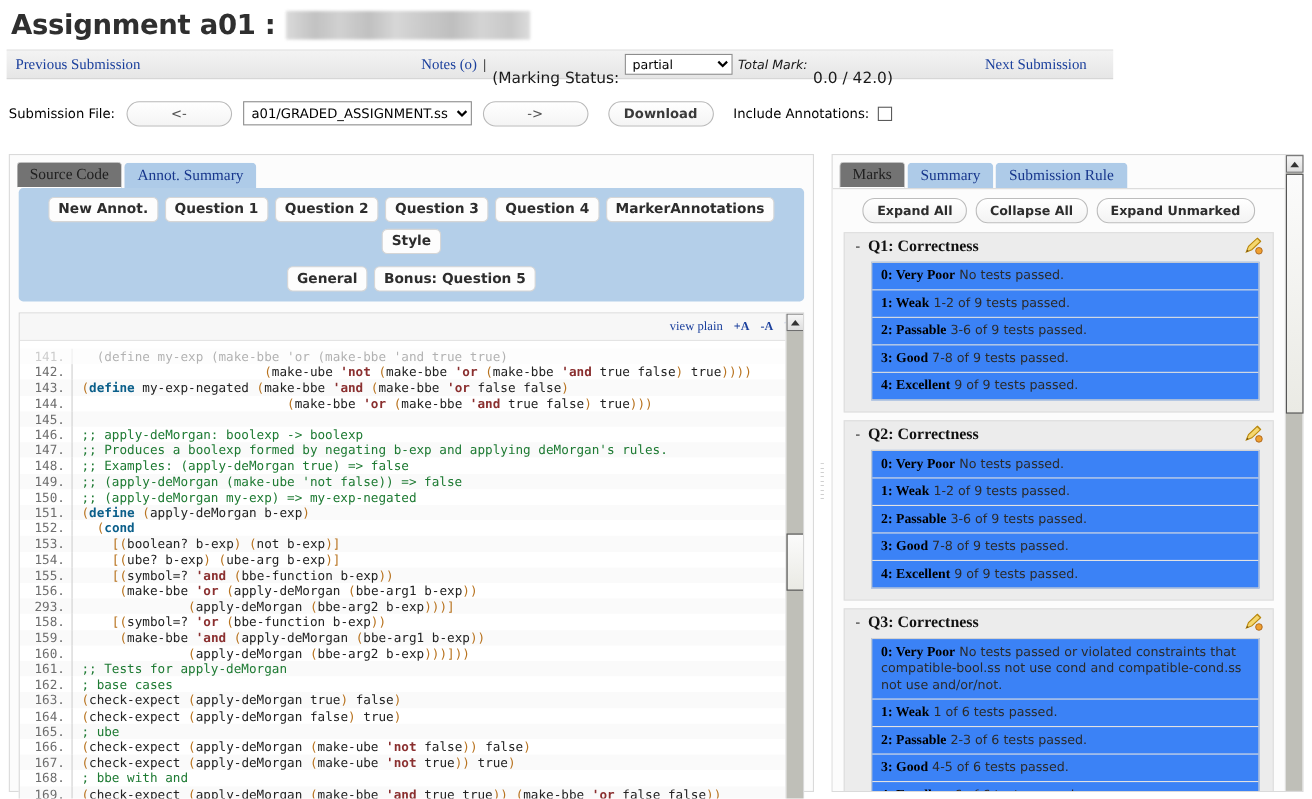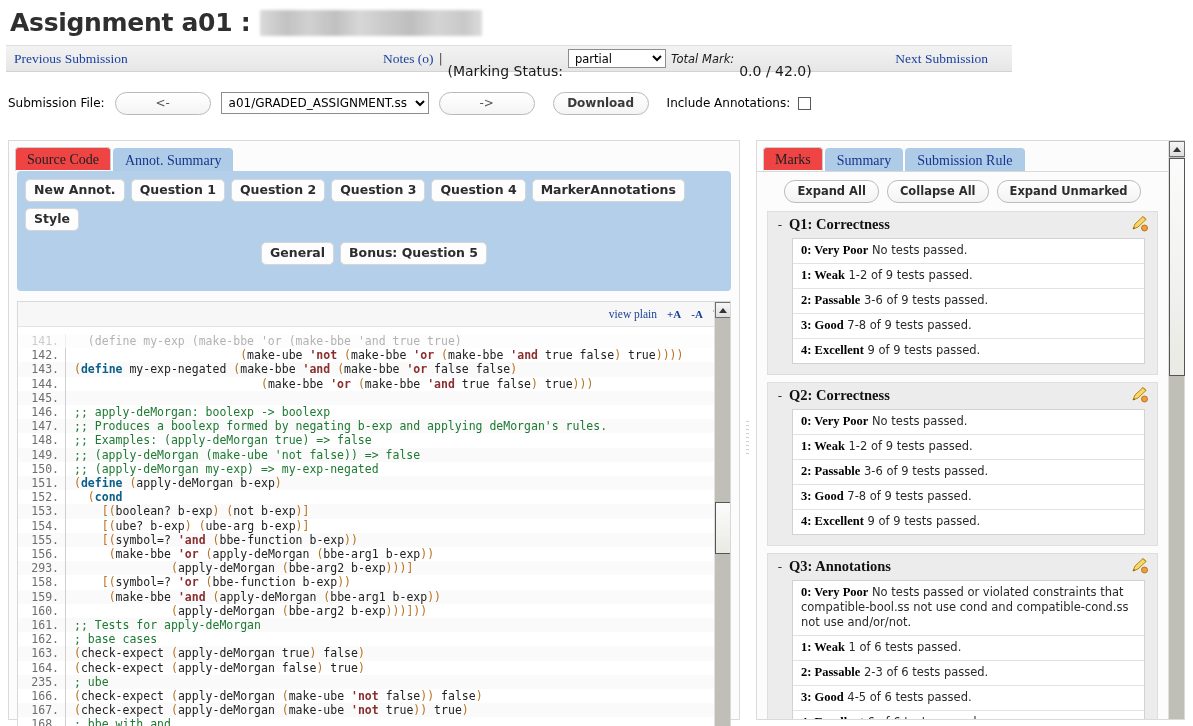--- a/index.html
+++ b/index.html
@@ -169,36 +169,36 @@
     padding: 4px 11px 3px 11px;
     border-radius: 4px 4px 0 0;
     background: #aecbe8;
     color: #17368c;
     cursor: pointer;
     line-height: 15px;
     border: 1px solid transparent;
     border-bottom: none;
   }
   .tab.active {
-    background: #ef4444;
+    background: #737373;
     color: #202020;
     border: 1px solid #cfcfcf;
     border-bottom: 1px solid #fff;
   }
 
   
   .annot-bar {
     margin: 0 8px;
     background: #b4cfe9;
     border-radius: 4px;
-    padding: 8px 8px 26px 8px;
+    padding: 8px 8px 9px 8px;
     display: flex;
     flex-wrap: wrap;
     gap: 6px 6px;
-    justify-content: flex-start;
+    justify-content: center;
   }
   .annot-bar .row2 { width: 100%; display: flex; gap: 6px; justify-content: center; margin-top: 5px;}
   .cat-btn {
     background: #fdfdfd;
     border: 1px solid #d6d6d6;
     border-radius: 5px;
     font-family: "DejaVu Sans", sans-serif;
     font-size: 12.5px;
     font-weight: bold;
     color: #2d2d2d;
@@ -338,21 +338,21 @@
   }
   .crit-head .crit-title {
     font-family: "Liberation Serif", serif;
     font-weight: bold;
     font-size: 14.5px;
     color: #111;
   }
   .pencil { position: absolute; right: 8px; top: 3px; cursor: pointer; }
   .levels {
     margin: 0 12px 10px 24px;
-    background: #ffffff;
+    background: #3b82f6;
     border: 1px solid #d2d2d2;
   }
   .lvl {
     border-bottom: 1px solid #e2e2e2;
     padding: 4px 8px 5px 8px;
     font-family: "DejaVu Sans", sans-serif;
     font-size: 11.5px;
     line-height: 15px;
     cursor: pointer;
   }
@@ -451,21 +451,21 @@
               <div class="cline"><span class="ln">155.</span><span class="ctxt"><span class="pl">    </span><span class="p">[(</span><span class="pl">symbol=? </span><span class="q">'and</span><span class="pl"> </span><span class="p">(</span><span class="pl">bbe-function b-exp</span><span class="p">))</span></span></div>
               <div class="cline"><span class="ln">156.</span><span class="ctxt"><span class="pl">     </span><span class="p">(</span><span class="pl">make-bbe </span><span class="q">'or</span><span class="pl"> </span><span class="p">(</span><span class="pl">apply-deMorgan </span><span class="p">(</span><span class="pl">bbe-arg1 b-exp</span><span class="p">))</span></span></div>
               <div class="cline"><span class="ln">293.</span><span class="ctxt"><span class="pl">              </span><span class="p">(</span><span class="pl">apply-deMorgan </span><span class="p">(</span><span class="pl">bbe-arg2 b-exp</span><span class="p">)))]</span></span></div>
               <div class="cline"><span class="ln">158.</span><span class="ctxt"><span class="pl">    </span><span class="p">[(</span><span class="pl">symbol=? </span><span class="q">'or</span><span class="pl"> </span><span class="p">(</span><span class="pl">bbe-function b-exp</span><span class="p">))</span></span></div>
               <div class="cline"><span class="ln">159.</span><span class="ctxt"><span class="pl">     </span><span class="p">(</span><span class="pl">make-bbe </span><span class="q">'and</span><span class="pl"> </span><span class="p">(</span><span class="pl">apply-deMorgan </span><span class="p">(</span><span class="pl">bbe-arg1 b-exp</span><span class="p">))</span></span></div>
               <div class="cline"><span class="ln">160.</span><span class="ctxt"><span class="pl">              </span><span class="p">(</span><span class="pl">apply-deMorgan </span><span class="p">(</span><span class="pl">bbe-arg2 b-exp</span><span class="p">)))]))</span></span></div>
               <div class="cline"><span class="ln">161.</span><span class="ctxt"><span class="cm">;; Tests for apply-deMorgan</span></span></div>
               <div class="cline"><span class="ln">162.</span><span class="ctxt"><span class="cm">; base cases</span></span></div>
               <div class="cline"><span class="ln">163.</span><span class="ctxt"><span class="p">(</span><span class="pl">check-expect </span><span class="p">(</span><span class="pl">apply-deMorgan true</span><span class="p">)</span><span class="pl"> false</span><span class="p">)</span></span></div>
               <div class="cline"><span class="ln">164.</span><span class="ctxt"><span class="p">(</span><span class="pl">check-expect </span><span class="p">(</span><span class="pl">apply-deMorgan false</span><span class="p">)</span><span class="pl"> true</span><span class="p">)</span></span></div>
-              <div class="cline"><span class="ln">235.</span><span class="ctxt"><span class="cm">; ube</span></span></div>
+              <div class="cline"><span class="ln">165.</span><span class="ctxt"><span class="cm">; ube</span></span></div>
               <div class="cline"><span class="ln">166.</span><span class="ctxt"><span class="p">(</span><span class="pl">check-expect </span><span class="p">(</span><span class="pl">apply-deMorgan </span><span class="p">(</span><span class="pl">make-ube </span><span class="q">'not</span><span class="pl"> false</span><span class="p">))</span><span class="pl"> false</span><span class="p">)</span></span></div>
               <div class="cline"><span class="ln">167.</span><span class="ctxt"><span class="p">(</span><span class="pl">check-expect </span><span class="p">(</span><span class="pl">apply-deMorgan </span><span class="p">(</span><span class="pl">make-ube </span><span class="q">'not</span><span class="pl"> true</span><span class="p">))</span><span class="pl"> true</span><span class="p">)</span></span></div>
               <div class="cline"><span class="ln">168.</span><span class="ctxt"><span class="cm">; bbe with and</span></span></div>
               <div class="cline"><span class="ln">169.</span><span class="ctxt"><span class="p">(</span><span class="pl">check-expect </span><span class="p">(</span><span class="pl">apply-deMorgan </span><span class="p">(</span><span class="pl">make-bbe </span><span class="q">'and</span><span class="pl"> true true</span><span class="p">))</span><span class="pl"> </span><span class="p">(</span><span class="pl">make-bbe </span><span class="q">'or</span><span class="pl"> false false</span><span class="p">))</span></span></div>
             </div>
         </div>
         <div class="vscroll">
           <div class="track"></div>
           <div class="btn-up">
               <span class="arw"></span>
@@ -527,21 +527,21 @@
                 <div class="lvl"><b>0: Very Poor</b><span class="desc"> No tests passed.</span></div>
                 <div class="lvl"><b>1: Weak</b><span class="desc"> 1-2 of 9 tests passed.</span></div>
                 <div class="lvl"><b>2: Passable</b><span class="desc"> 3-6 of 9 tests passed.</span></div>
                 <div class="lvl"><b>3: Good</b><span class="desc"> 7-8 of 9 tests passed.</span></div>
                 <div class="lvl"><b>4: Excellent</b><span class="desc"> 9 of 9 tests passed.</span></div>
               </div>
             </div>
             <div class="crit-block">
               <div class="crit-head">
                 <span class="toggle">-</span>
-                <span class="crit-title">Q3: Annotations</span>
+                <span class="crit-title">Q3: Correctness</span>
                 <span class="pencil"><svg width="18" height="17" viewBox="0 0 18 17">
                     <path d="M2 14 L4 9 L12 1.5 L15 4.5 L7 12 Z" fill="#f5d76e" stroke="#b8860b" stroke-width="1"></path>
                     <path d="M12 1.5 L15 4.5" stroke="#b8860b" stroke-width="1"></path>
                     <path d="M2 14 L4.2 13.2 L3 12 Z" fill="#6b4e16"></path>
                     <circle cx="13.5" cy="13" r="3" fill="#f0a030" stroke="#a8621a" stroke-width="0.8"></circle>
                   </svg></span>
               </div>
               <div class="levels">
                 <div class="lvl"><b>0: Very Poor</b><span class="desc"> No tests passed or violated constraints that compatible-bool.ss not use cond and compatible-cond.ss not use and/or/not.</span></div>
                 <div class="lvl"><b>1: Weak</b><span class="desc"> 1 of 6 tests passed.</span></div>

